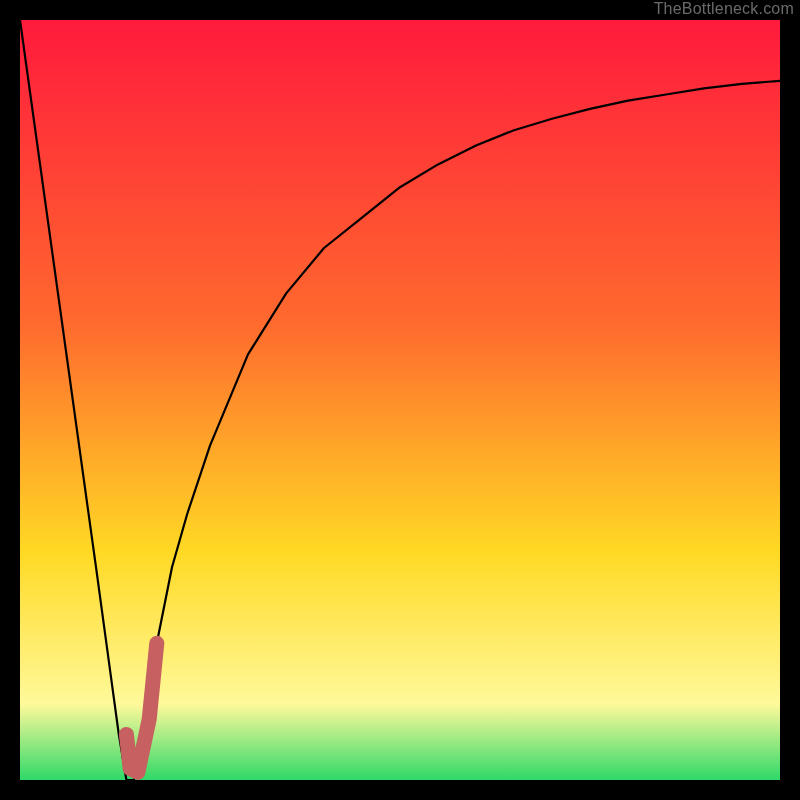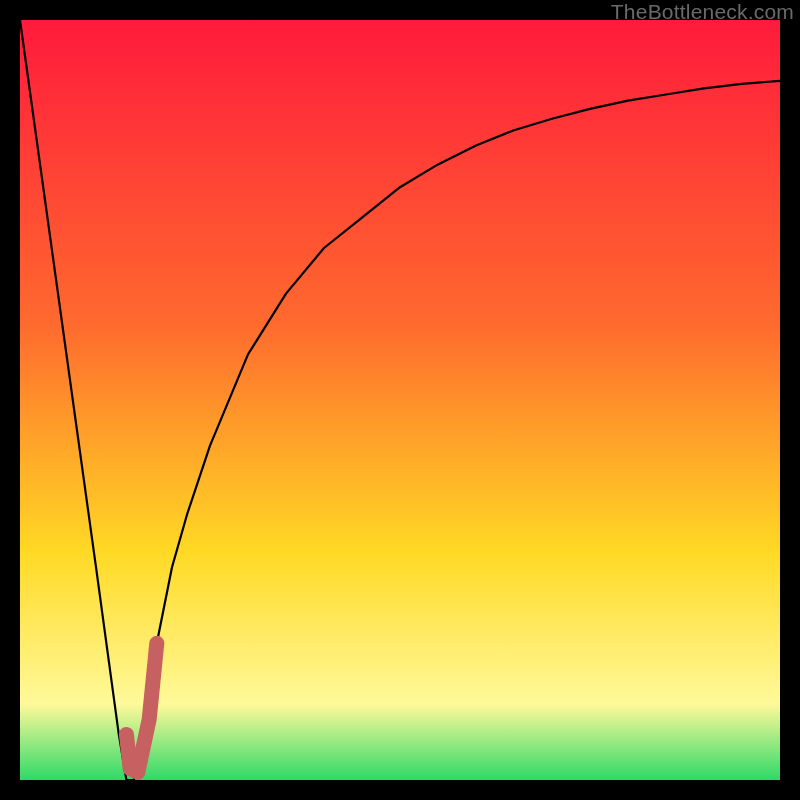--- a/index.html
+++ b/index.html
@@ -23,21 +23,21 @@
     top: 20px;
     width: 760px;
     height: 760px;
     overflow: hidden;
   }
   .watermark {
     position: absolute;
     top: 0;
     right: 6px;
     color: #6a6a6a;
-    font-size: 21px;
+    font-size: 16px;
     font-weight: 500;
     letter-spacing: 0.2px;
     user-select: none;
   }
   svg {
     display: block;
   }
 </style>
 </head>
 <body>

